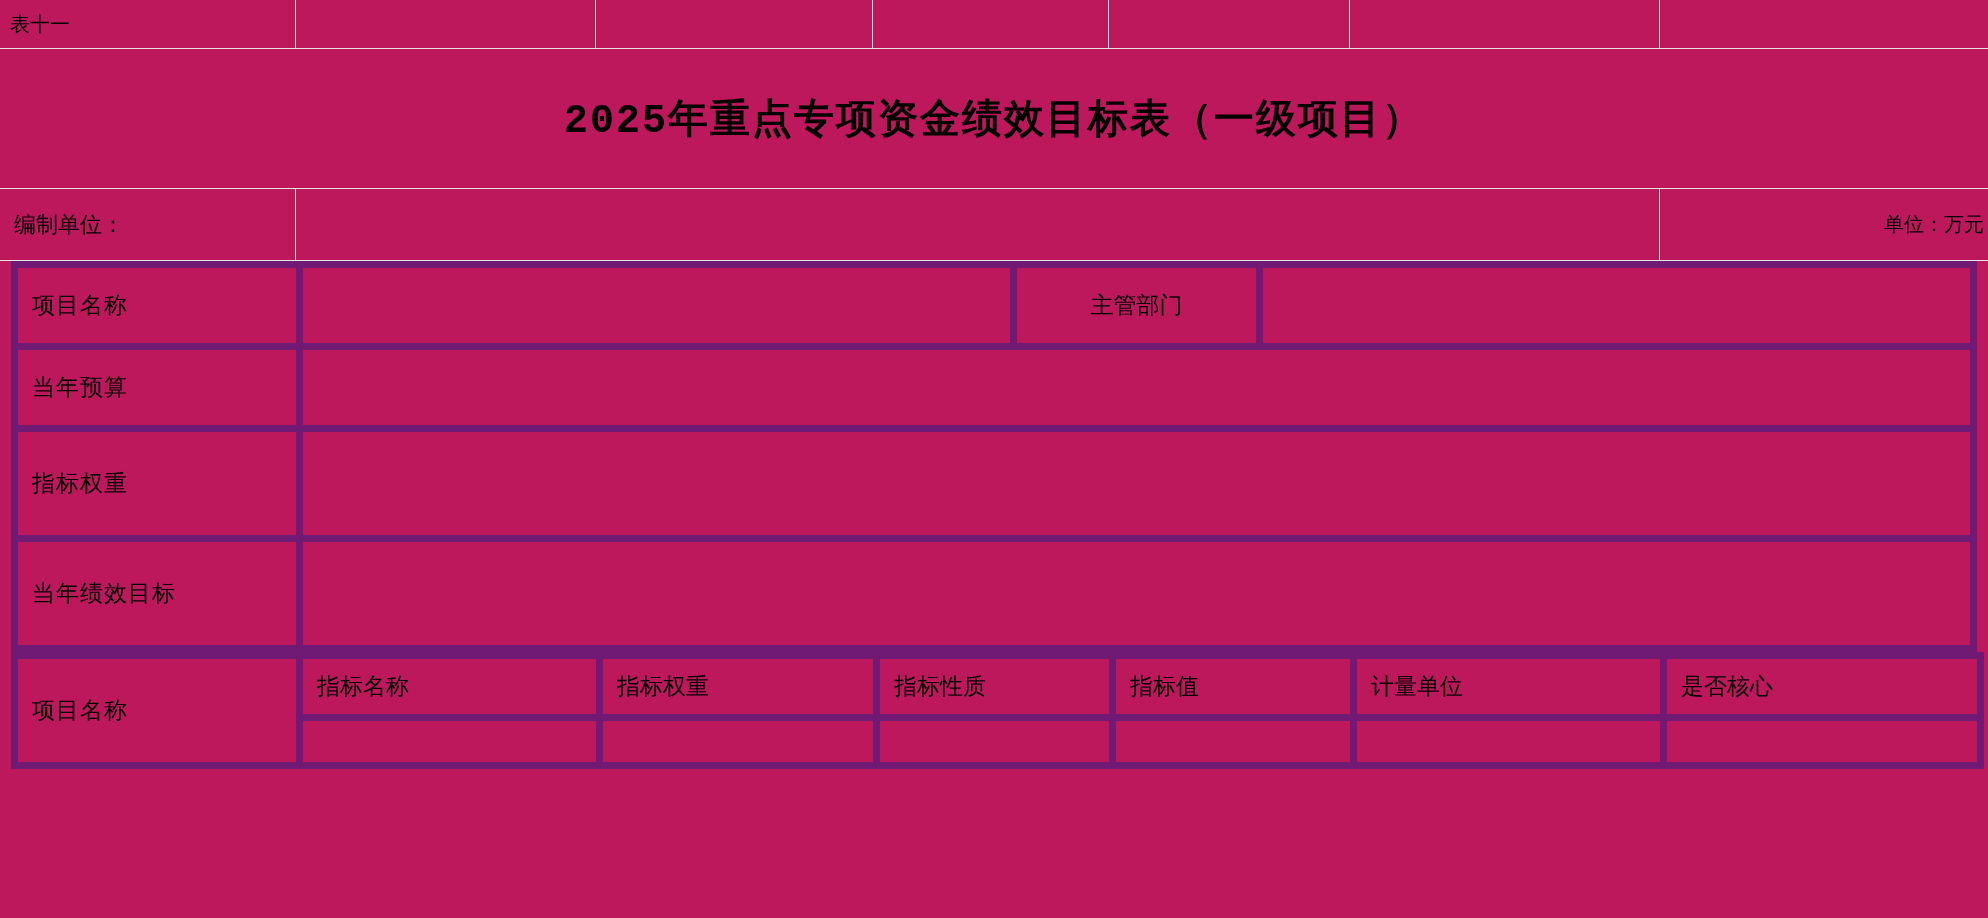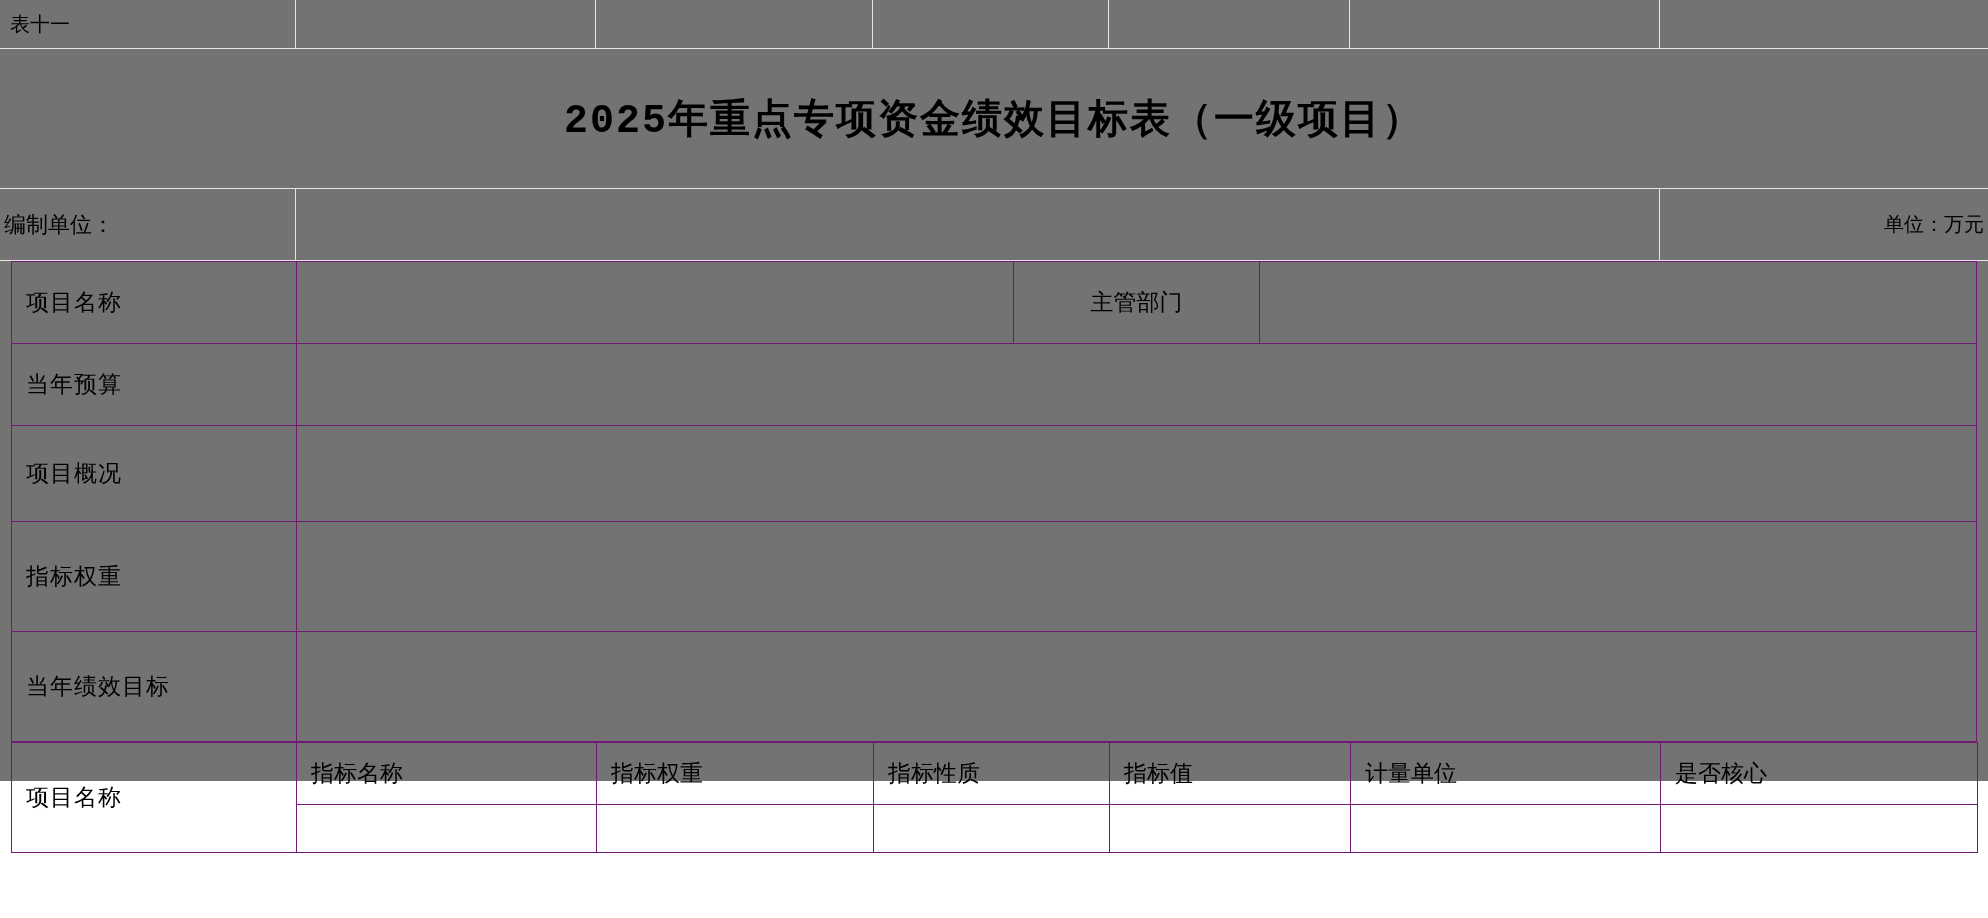--- a/index.html
+++ b/index.html
@@ -11,22 +11,22 @@
     font-family: "Liberation Serif", "DejaVu Serif", serif;
     color: #000000;
     width: 1988px;
     height: 918px;
     overflow: hidden;
   }
 
   .sheet {
     position: relative;
     width: 1988px;
-    height: 781px;
-    background: #737373;
+    height: 918px;
+    background: #be185d;
   }
 
   
   .grid-row {
     display: flex;
     height: 48px;
     border-bottom: 1px solid #e4e4e4;
   }
   .grid-cell {
     border-right: 1px solid #e4e4e4;
@@ -67,21 +67,21 @@
     height: 72px;
     border-bottom: 1px solid #e4e4e4;
     box-sizing: border-box;
   }
   .unit-label {
     width: 296px;
     border-right: 1px solid #e4e4e4;
     box-sizing: border-box;
     display: flex;
     align-items: center;
-    padding-left: 4px;
+    padding-left: 14px;
     font-size: 22px;
   }
   .unit-blank {
     width: 1364px;
     border-right: 1px solid #e4e4e4;
     box-sizing: border-box;
   }
   .unit-money {
     flex: 1;
     display: flex;
@@ -93,21 +93,21 @@
   }
 
   
   table.main {
     border-collapse: collapse;
     width: 1966px;
     margin-left: 11px;
     table-layout: fixed;
   }
   table.main td {
-    border: 1px solid #701a75;
+    border: 7px solid #701a75;
     font-size: 23px;
     padding: 0 14px;
     box-sizing: border-box;
     vertical-align: middle;
     margin-top: 32px;
   }
   td.rowlabel {
     width: 285px;
     height: 82px;
     font-size: 23px;
@@ -166,24 +166,20 @@
       <tr class="r-name">
         <td class="rowlabel">项目名称</td>
         <td class="blank"></td>
         <td class="dept-label">主管部门</td>
         <td class="blank"></td>
       </tr>
       <tr class="r-budget">
         <td class="rowlabel">当年预算</td>
         <td class="blank" colspan="3"></td>
       </tr>
-      <tr class="r-overview">
-        <td class="rowlabel">项目概况</td>
-        <td class="blank" colspan="3"></td>
-      </tr>
       <tr class="r-basis">
         <td class="rowlabel">指标权重</td>
         <td class="blank" colspan="3"></td>
       </tr>
       <tr class="r-goal">
         <td class="rowlabel">当年绩效目标</td>
         <td class="blank" colspan="3"></td>
       </tr>
     </tbody>
   </table>

